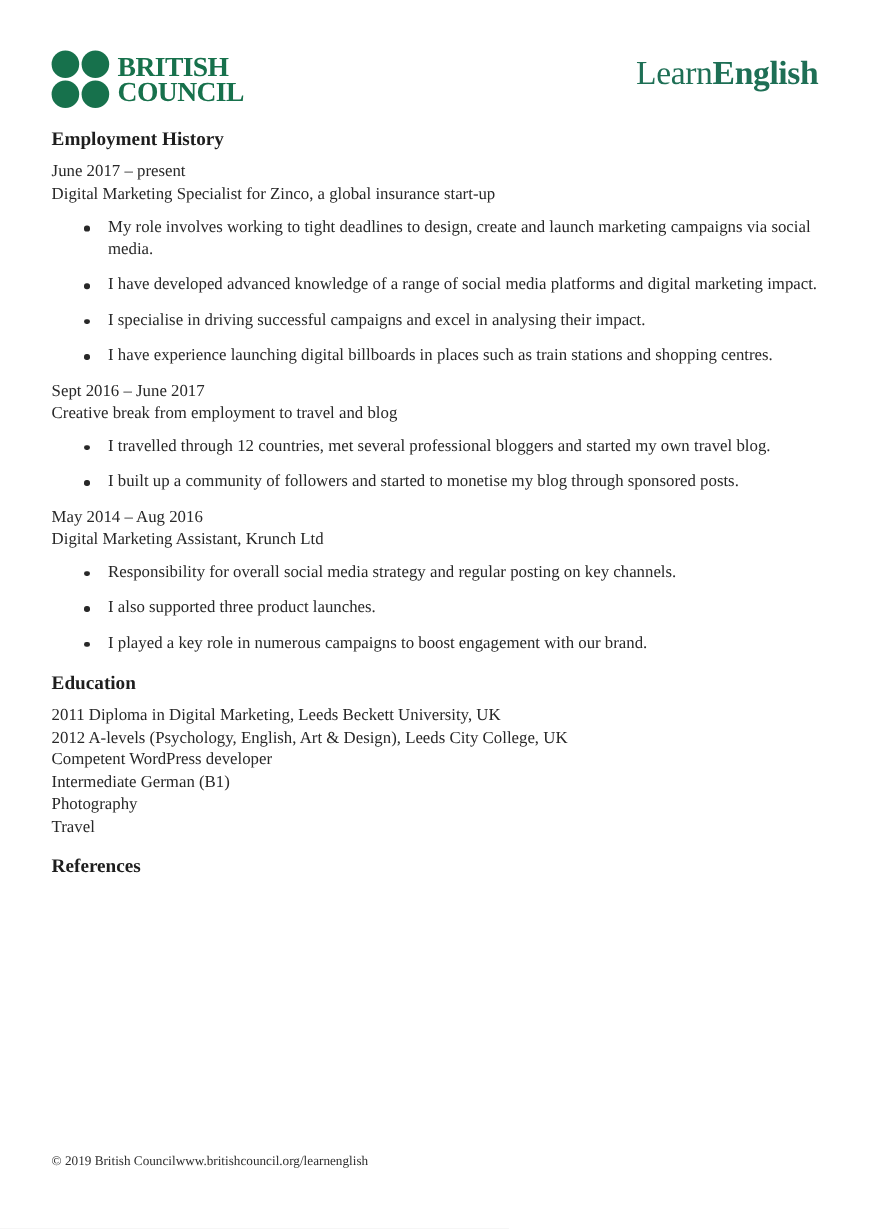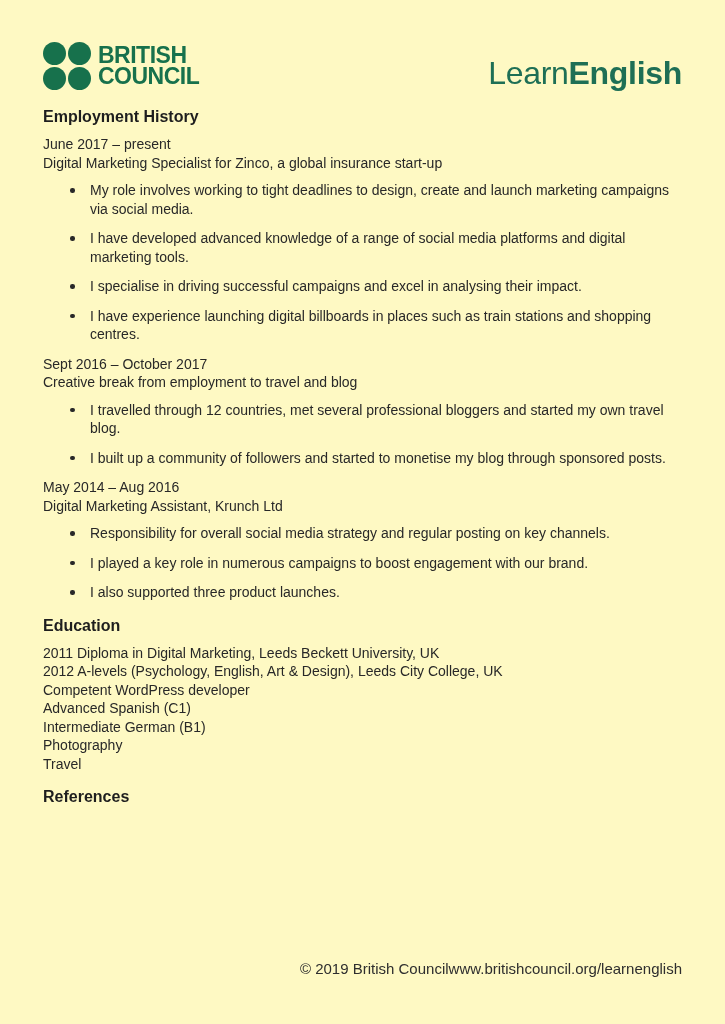--- a/index.html
+++ b/index.html
@@ -7,25 +7,26 @@
     --learnenglish-green: #1E6F55;
     --text: #282828;
   }
   * { margin: 0; padding: 0; box-sizing: border-box; }
   html, body { background: #e8e8e8; }
   body { font-family: "Liberation Sans", sans-serif; }
   .page {
     width: 725px;
     height: 1024px;
     margin: 0 auto;
-    background: #fef9c3;
+    background: #ffffff;
     position: relative;
     padding: 42px 43px 0 43px;
     color: var(--text);
     overflow: hidden;
+    font-family: Liberation Serif, serif;
   }
 
   
   .header {
     display: flex;
     justify-content: space-between;
     align-items: flex-start;
     margin-bottom: 17px;
   }
   .bc-logo { display: flex; align-items: center; gap: 7px; }
@@ -37,24 +38,24 @@
   }
   .bc-dot { width: 23px; height: 23px; border-radius: 50%; background: var(--brand-green); }
   .bc-wordmark {
     color: var(--brand-green);
     font-weight: 700;
     font-size: 23px;
     line-height: 21px;
     letter-spacing: -0.5px;
   }
   .le-logo {
-    font-size: 32px;
+    font-size: 28px;
     line-height: 34px;
     color: var(--learnenglish-green);
-    margin-top: 14px;
+    margin-top: 3px;
     letter-spacing: -0.3px;
   }
   .le-english { font-weight: 700; }
 
   
   h2 {
     font-size: 16px;
     line-height: 20px;
     font-weight: 700;
     color: #1e1e1e;
@@ -84,22 +85,22 @@
     background: var(--text);
   }
 
   
   .footer {
     position: absolute;
     left: 43px;
     right: 43px;
     top: 960px;
     display: flex;
-    justify-content: flex-end;
-    font-size: 15px;
+    justify-content: flex-start;
+    font-size: 11px;
     line-height: 17px;
     color: #2e2e2e;
   }
 </style>
 </head>
 <body>
 
 <div class="page">
 
   <div class="header">
@@ -119,55 +120,54 @@
   </div>
 
   <section>
     <h2>Employment History</h2>
 
     <div class="job">
       <p class="line">June 2017 – present</p>
       <p class="line">Digital Marketing Specialist for Zinco, a global insurance start-up</p>
       <ul class="bullets">
         <li>My role involves working to tight deadlines to design, create and launch marketing campaigns via social media.</li>
-        <li>I have developed advanced knowledge of a range of social media platforms and digital marketing tools.</li>
+        <li>I have developed advanced knowledge of a range of social media platforms and digital marketing impact.</li>
         <li>I specialise in driving successful campaigns and excel in analysing their impact.</li>
         <li>I have experience launching digital billboards in places such as train stations and shopping centres.</li>
       </ul>
     </div>
 
     <div class="job">
-      <p class="line">Sept 2016 – October 2017</p>
+      <p class="line">Sept 2016 – June 2017</p>
       <p class="line">Creative break from employment to travel and blog</p>
       <ul class="bullets">
         <li>I travelled through 12 countries, met several professional bloggers and started my own travel blog.</li>
         <li>I built up a community of followers and started to monetise my blog through sponsored posts.</li>
       </ul>
     </div>
 
     <div class="job">
       <p class="line">May 2014 – Aug 2016</p>
       <p class="line">Digital Marketing Assistant, Krunch Ltd</p>
       <ul class="bullets">
         <li>Responsibility for overall social media strategy and regular posting on key channels.</li>
+        <li>I also supported three product launches.</li>
         <li>I played a key role in numerous campaigns to boost engagement with our brand.</li>
-        <li>I also supported three product launches.</li>
       </ul>
     </div>
   </section>
 
   <section>
     <h2>Education</h2>
     <p class="line">2011 Diploma in Digital Marketing, Leeds Beckett University, UK</p>
     <p class="line">2012 A-levels (Psychology, English, Art &amp; Design), Leeds City College, UK</p>
   </section>
 
   <section>
     <p class="line">Competent WordPress developer</p>
-    <p class="line">Advanced Spanish (C1)</p>
     <p class="line">Intermediate German (B1)</p>
     <p class="line">Photography</p>
     <p class="line">Travel</p>
   </section>
 
   <section>
     <h2>References</h2>
   </section>
 
   <div class="footer">

